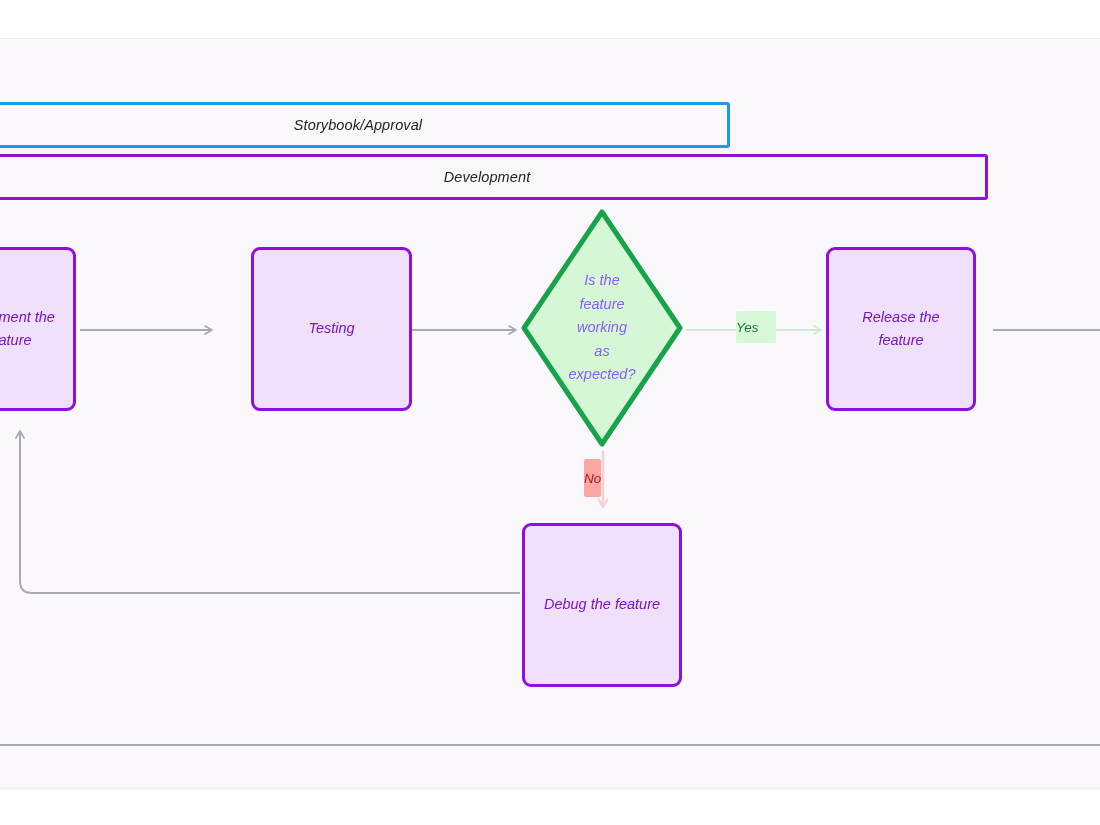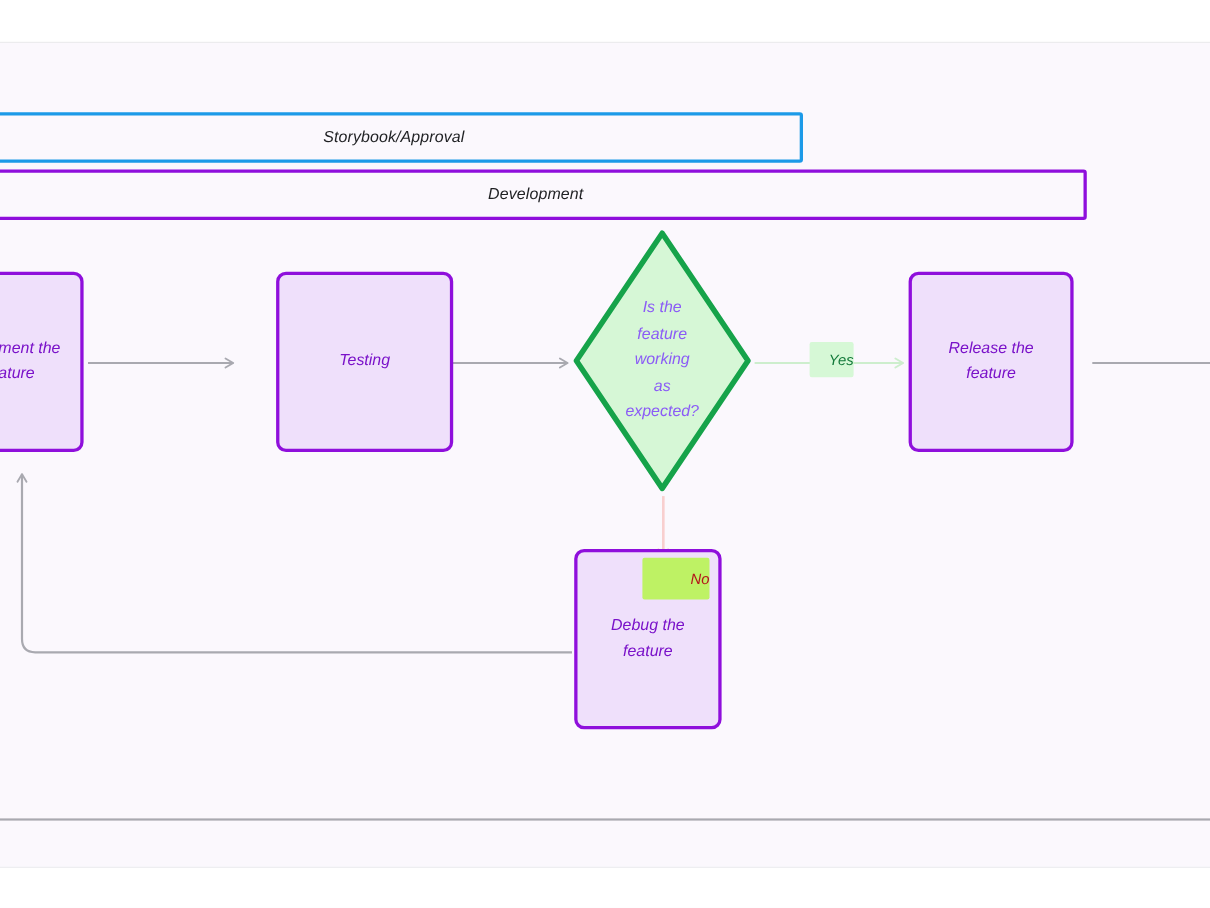--- a/index.html
+++ b/index.html
@@ -113,21 +113,21 @@
     font-size: 14.5px;
     line-height: 1.62;
     color: #7a12c9;
     padding: 0 10px;
     white-space: pre-line;
   }
 
   .node-implement { left: -58px; top: 208px; width: 134px; height: 164px; }
   .node-testing   { left: 206px; top: 208px; width: 161px; height: 164px; margin-left: 45px; }
   .node-release   { left: 826px; top: 208px; width: 150px; height: 164px; }
-  .node-debug     { left: 522px; top: 460px; width: 134px; height: 164px; }
+  .node-debug     { left: 522px; top: 484px; width: 160px; height: 164px; }
 
   
   .diamond-wrap {
     position: absolute;
     left: 519px; top: 168px;
     width: 166px; height: 242px;
   }
   .diamond-wrap svg { display: block; }
   .diamond-text {
     position: absolute;
@@ -144,36 +144,35 @@
     color: #8b5cf6;
     white-space: pre-line;
     max-width: 86px;
   }
 
   
   .edge-label {
     position: absolute;
     display: flex;
     align-items: center;
-    justify-content: flex-end;
+    justify-content: flex-start;
     font-size: 13.5px;
     border-radius: 2px;
   }
   .edge-yes {
     left: 736px; top: 272px;
     width: 40px; height: 32px;
     background: #d6f8d6;
     color: #137a3a;
   }
   .edge-no {
     left: 584px; top: 420px;
-    width: 61px; height: 38px;
-    background: #bef264;
+    width: 17px; height: 38px;
+    background: #fca5a5;
     color: #b3161b;
-    margin-top: 48px;
   }
 </style>
 </head>
 <body>
 
 <div id="app">
 
   <div class="top-strip"></div>
   <div class="top-divider"></div>
 

